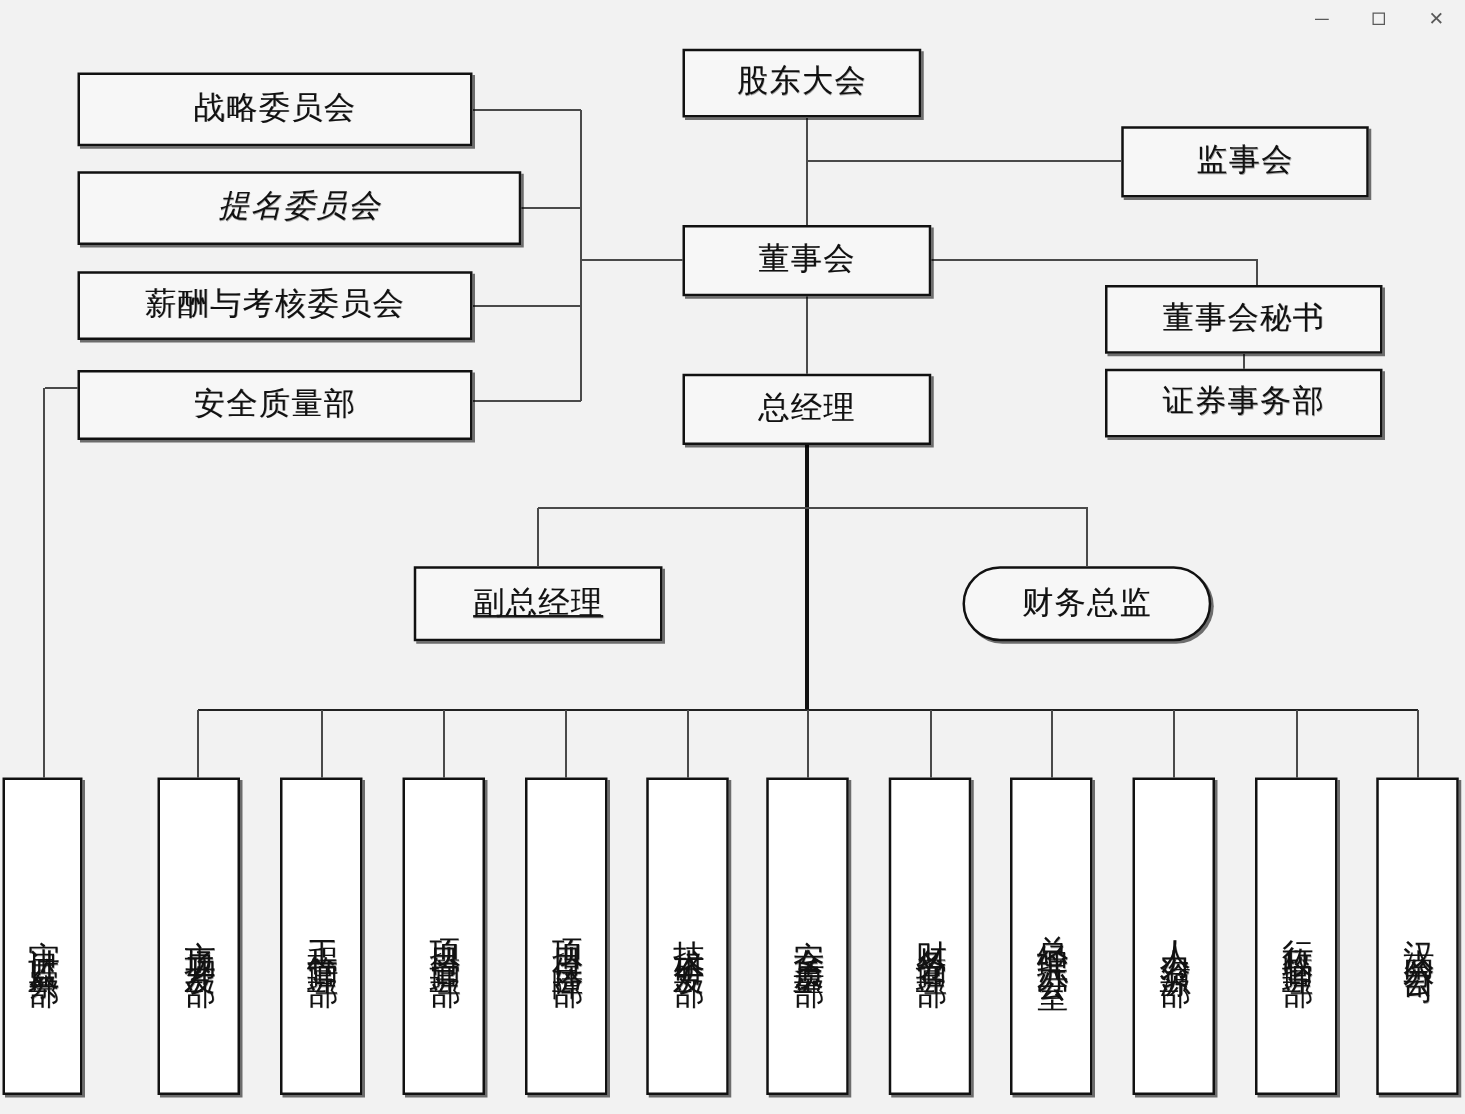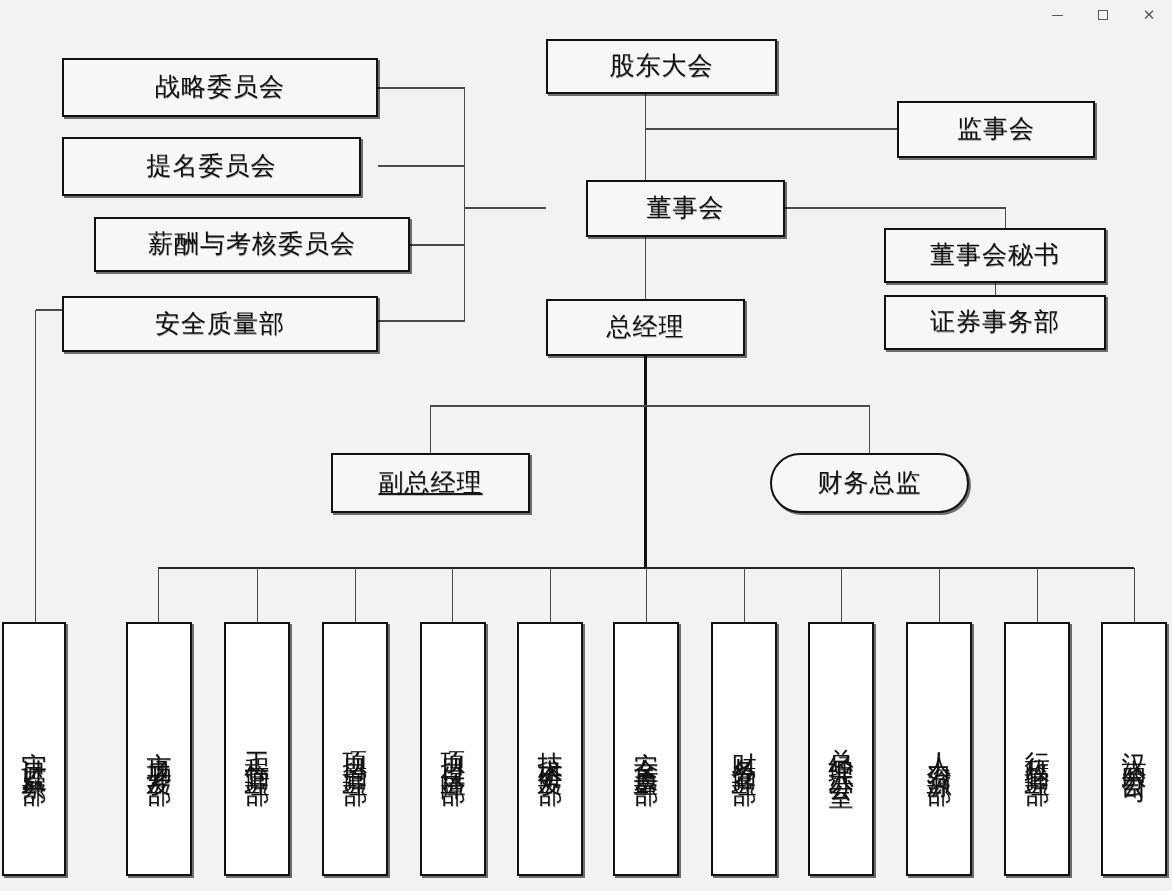--- a/index.html
+++ b/index.html
@@ -151,45 +151,45 @@
       <line x1="550.5" y1="568" x2="550.5" y2="622"></line>
       <line x1="646.5" y1="568" x2="646.5" y2="622"></line>
       <line x1="744.5" y1="568" x2="744.5" y2="622"></line>
       <line x1="841.5" y1="568" x2="841.5" y2="622"></line>
       <line x1="939.5" y1="568" x2="939.5" y2="622"></line>
       <line x1="1037.5" y1="568" x2="1037.5" y2="622"></line>
       <line x1="1134.5" y1="568" x2="1134.5" y2="622"></line>
     </g>
   </svg>
 
-  <div class="node wide" style="left: 546px; top: 39px; width: 231px; height: 55px;">
+  <div class="node wide" style="left: 546px; top: 39px; width: 191px; height: 55px;">
     <span class="label">股东大会</span>
   </div>
   <div class="node wide" style="left: 897px; top: 101px; width: 198px; height: 57px;">
     <span class="label">监事会</span>
   </div>
-  <div class="node wide" style="left: 546px; top: 180px; width: 199px; height: 57px; margin-left: 40px;">
+  <div class="node wide" style="left: 546px; top: 180px; width: 199px; height: 57px;">
     <span class="label">董事会</span>
   </div>
   <div class="node wide" style="left: 884px; top: 228px; width: 222px; height: 55px;">
     <span class="label">董事会秘书</span>
   </div>
   <div class="node wide" style="left: 884px; top: 295px; width: 222px; height: 55px;">
     <span class="label">证券事务部</span>
   </div>
   <div class="node wide" style="left: 62px; top: 58px; width: 316px; height: 59px;">
     <span class="label">战略委员会</span>
   </div>
   <div class="node wide" style="left: 546px; top: 299px; width: 199px; height: 57px;">
     <span class="label">总经理</span>
   </div>
-  <div class="node wide" style="left: 62px; top: 137px; width: 299px; height: 59px;">
+  <div class="node wide" style="left: 62px; top: 137px; width: 355px; height: 59px; font-style: italic;">
     <span class="label">提名委员会</span>
   </div>
-  <div class="node wide" style="left: 62px; top: 217px; width: 316px; height: 55px; margin-left: 32px;">
+  <div class="node wide" style="left: 62px; top: 217px; width: 316px; height: 55px;">
     <span class="label">薪酬与考核委员会</span>
   </div>
   <div class="node wide" style="left: 62px; top: 296px; width: 316px; height: 56px;">
     <span class="label">安全质量部</span>
   </div>
   <div class="node wide" style="left: 331px; top: 453px; width: 199px; height: 60px; text-decoration: underline;">
     <span class="label">副总经理</span>
   </div>
   <div class="node wide" style="left: 770px; top: 453px; width: 199px; height: 60px; border-radius: 30px;">
     <span class="label">财务总监</span>

